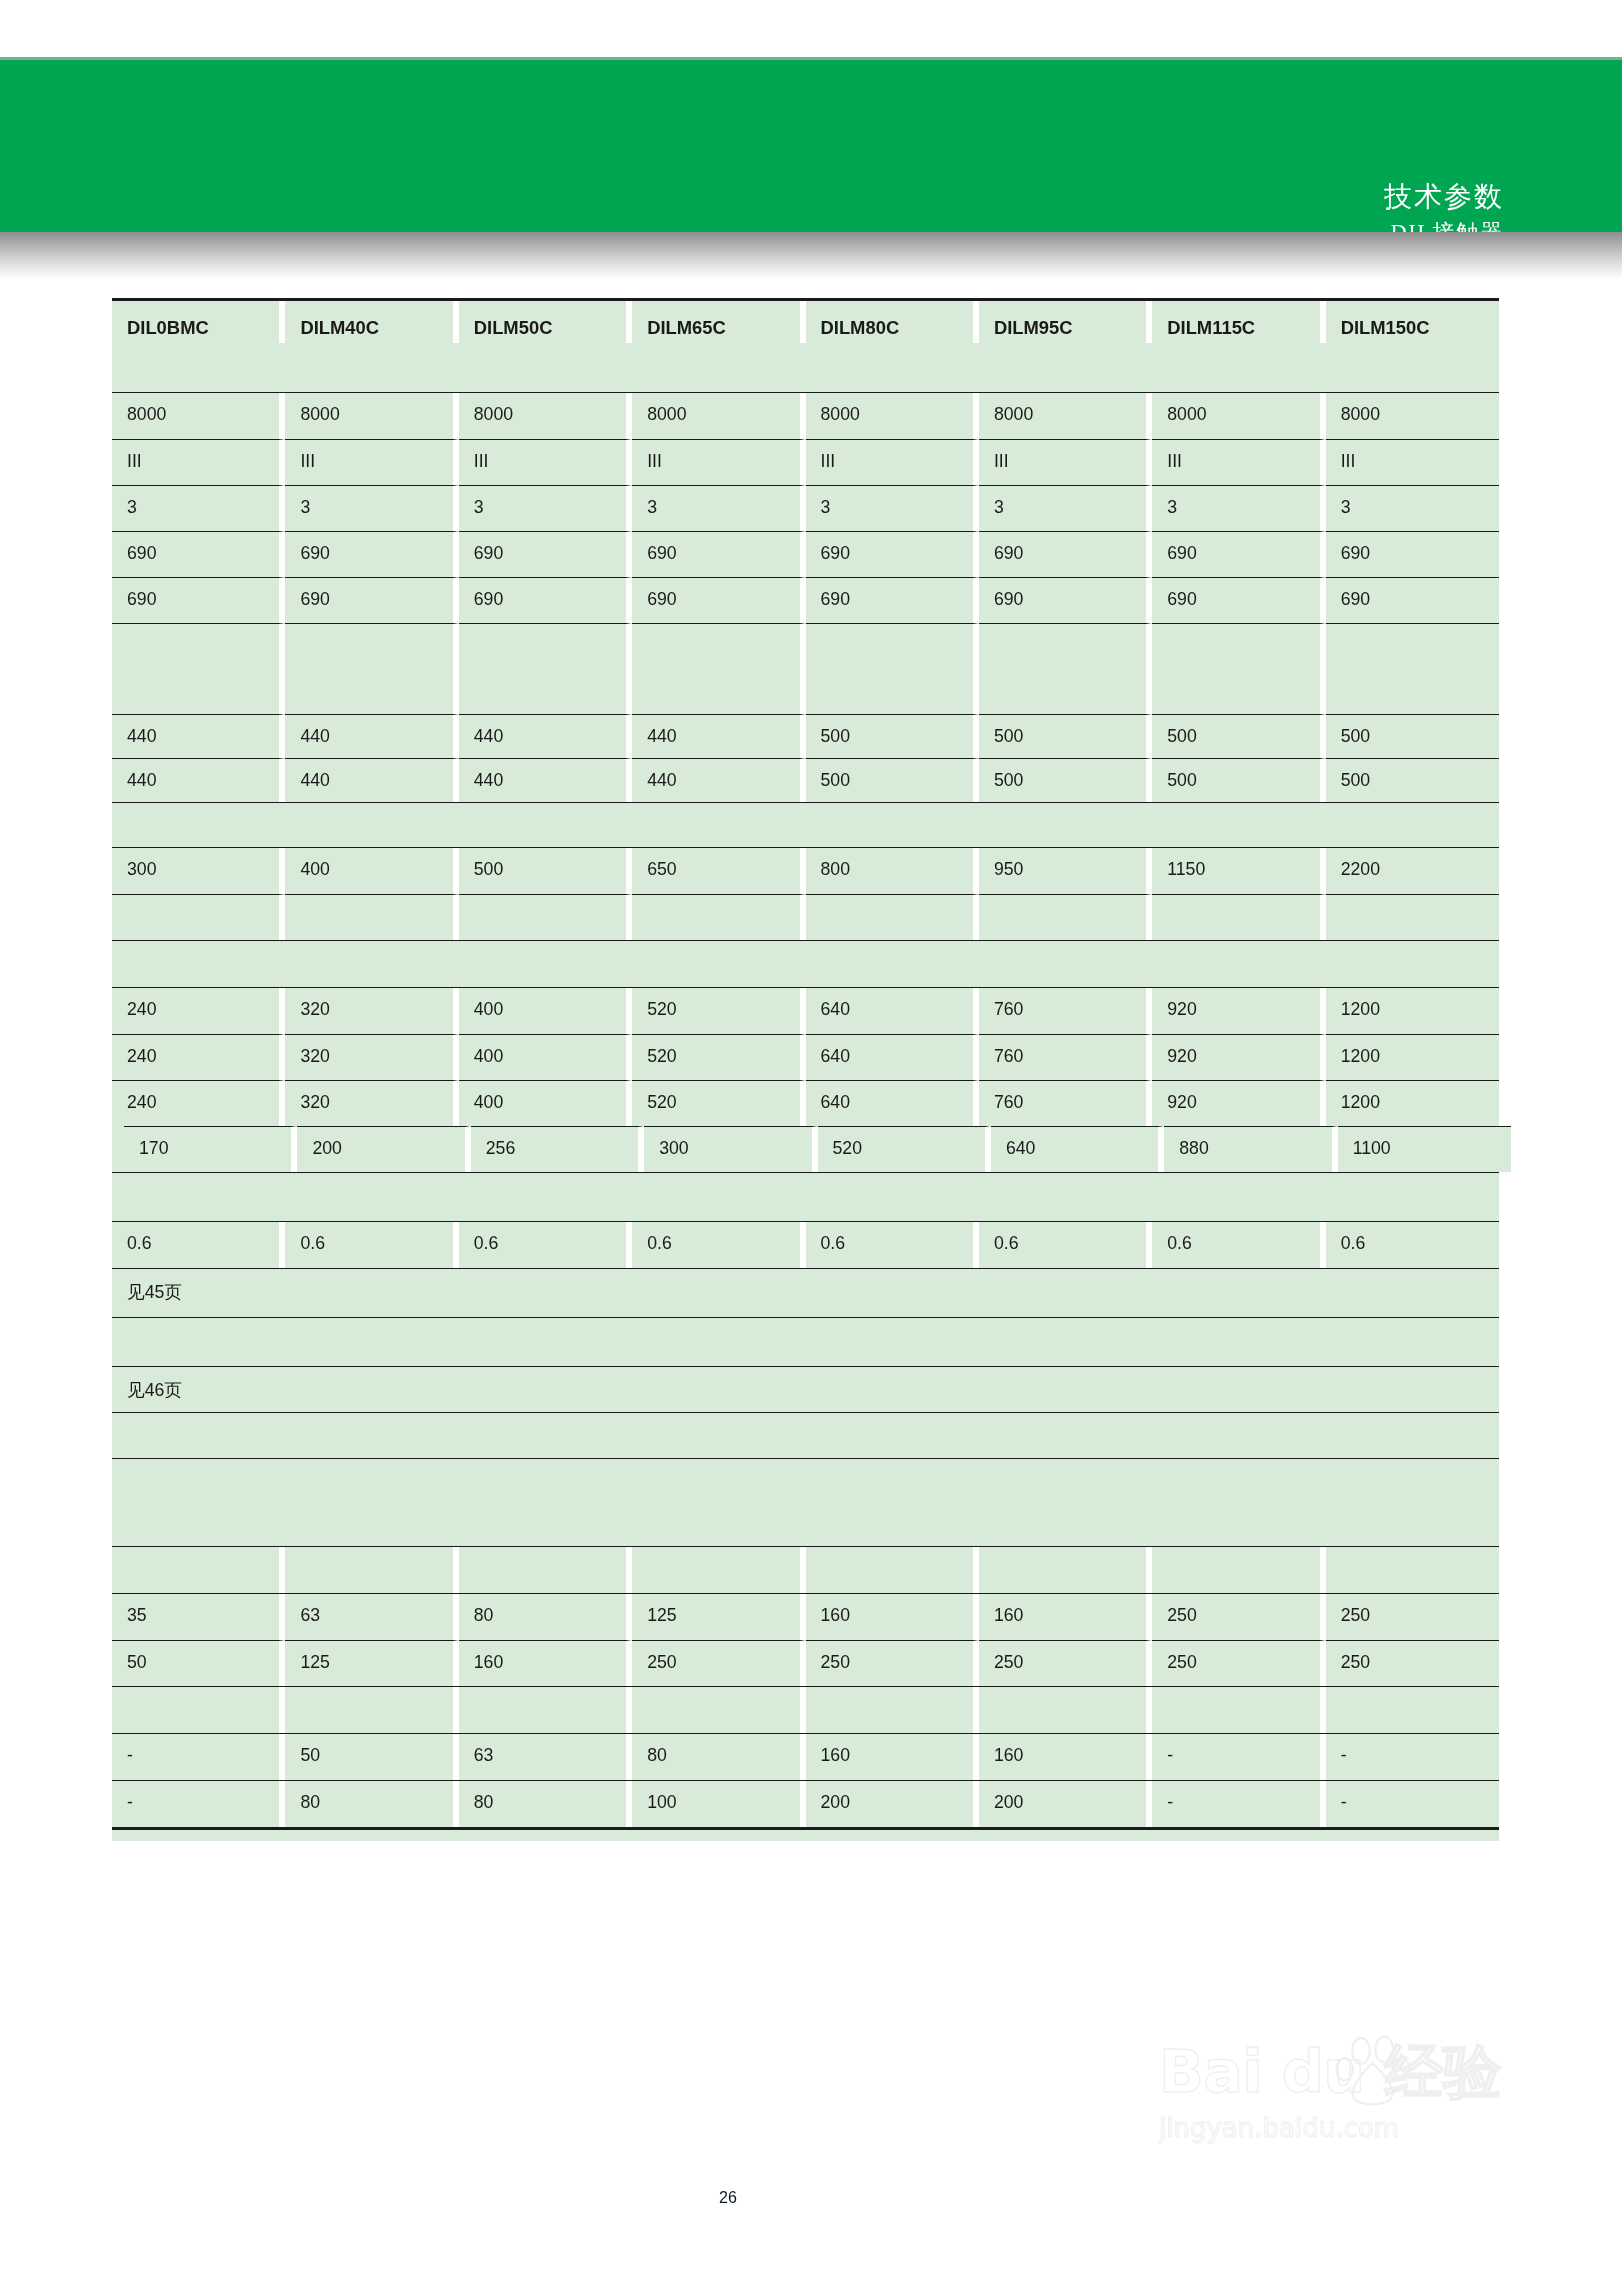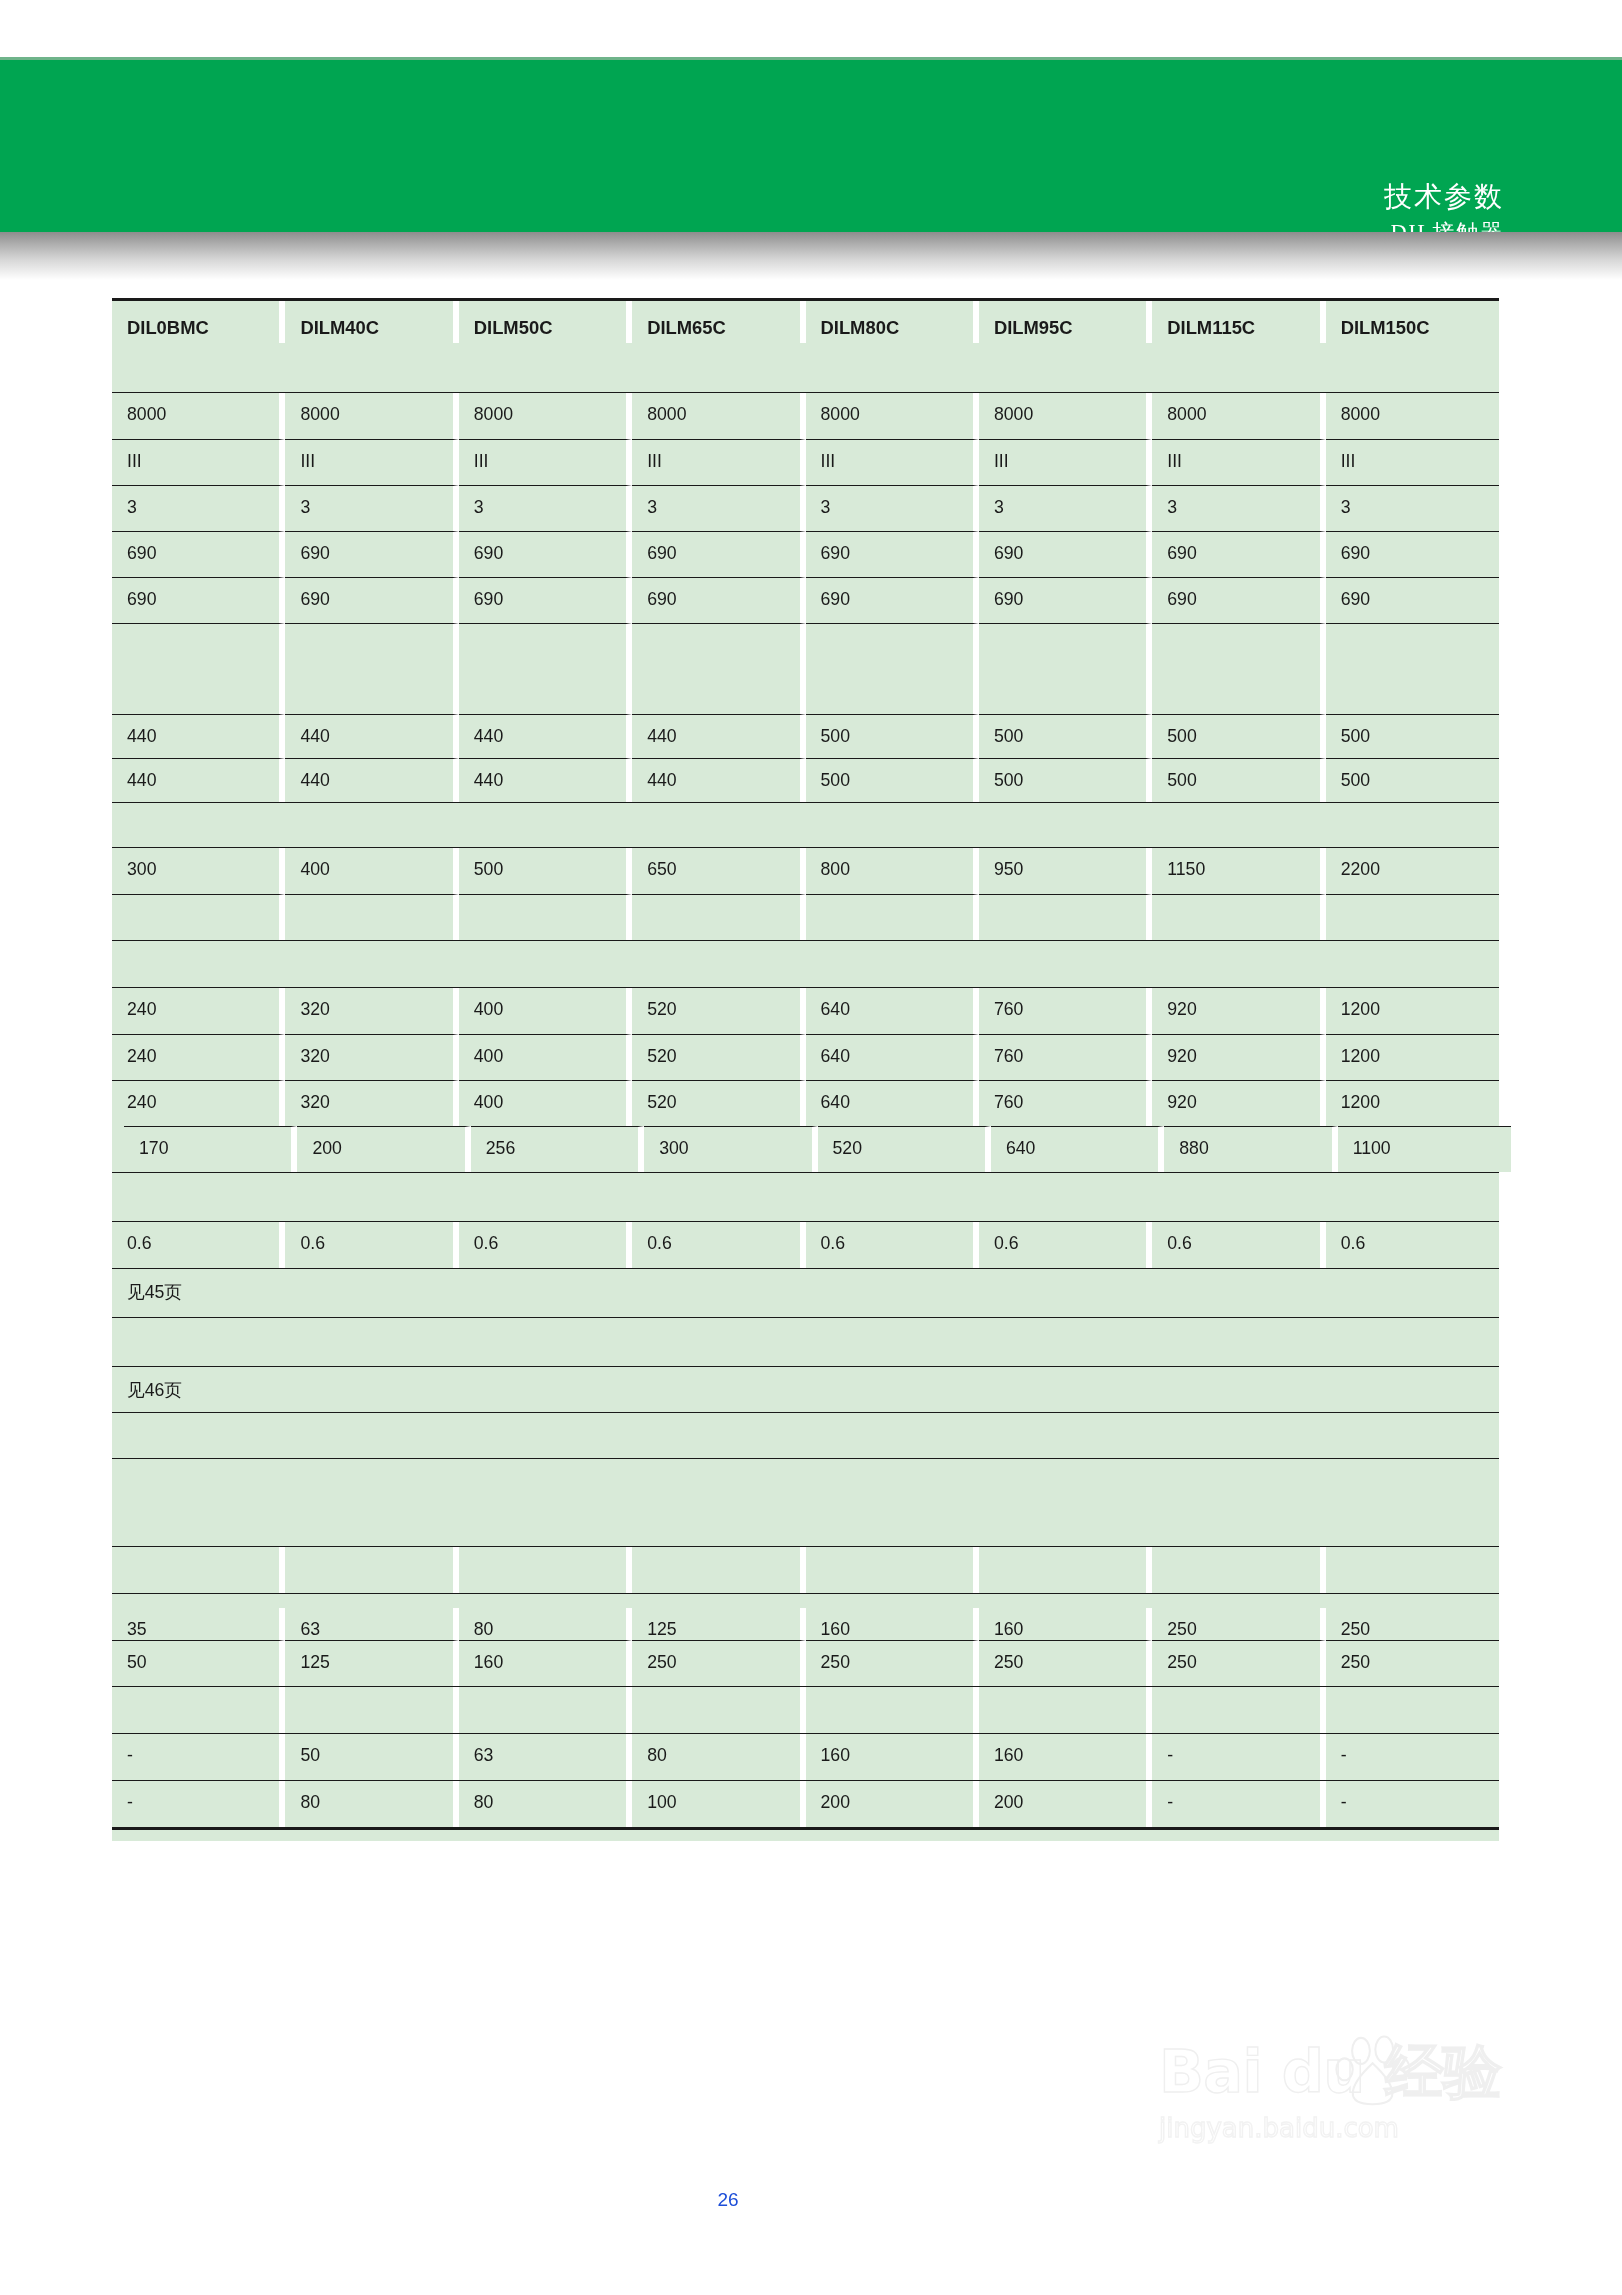--- a/index.html
+++ b/index.html
@@ -70,21 +70,21 @@
 
   .hdr .cell{
     font-weight:bold;
     font-size:18.4px;
     padding-top:16px;
   }
 
   
   #page-number{
     position:absolute;left:0;top:2189px;width:1456px;
-    text-align:center;font-size:19px;color:#1d4ed8;
+    text-align:center;font-size:16px;color:#0f172a;
   }
   #watermark{
     position:absolute;left:1159px;top:2038px;width:368px;height:170px;
     opacity:1;
   }
   #watermark-logo{
     display:block;font-size:59px;line-height:68px;font-weight:bold;
     color:transparent;-webkit-text-stroke:1.4px #efefef;
     font-family:"DejaVu Sans",sans-serif;letter-spacing:-0.7px;white-space:nowrap;
   }
@@ -363,21 +363,21 @@
     <div class="trow gapped rule-thin" style="min-height: 46px;">
       <div class="cell"></div>
       <div class="cell"></div>
       <div class="cell"></div>
       <div class="cell"></div>
       <div class="cell"></div>
       <div class="cell"></div>
       <div class="cell"></div>
       <div class="cell"></div>
     </div>
-    <div class="trow gapped rule-thin" style="min-height: 46px; align-items: flex-end;">
+    <div class="trow gapped rule-thin" style="min-height: 46px;">
       <div class="cell">35</div>
       <div class="cell">63</div>
       <div class="cell">80</div>
       <div class="cell">125</div>
       <div class="cell">160</div>
       <div class="cell">160</div>
       <div class="cell">250</div>
       <div class="cell">250</div>
     </div>
     <div class="trow gapped cellrule-thin" style="min-height: 46px;">

